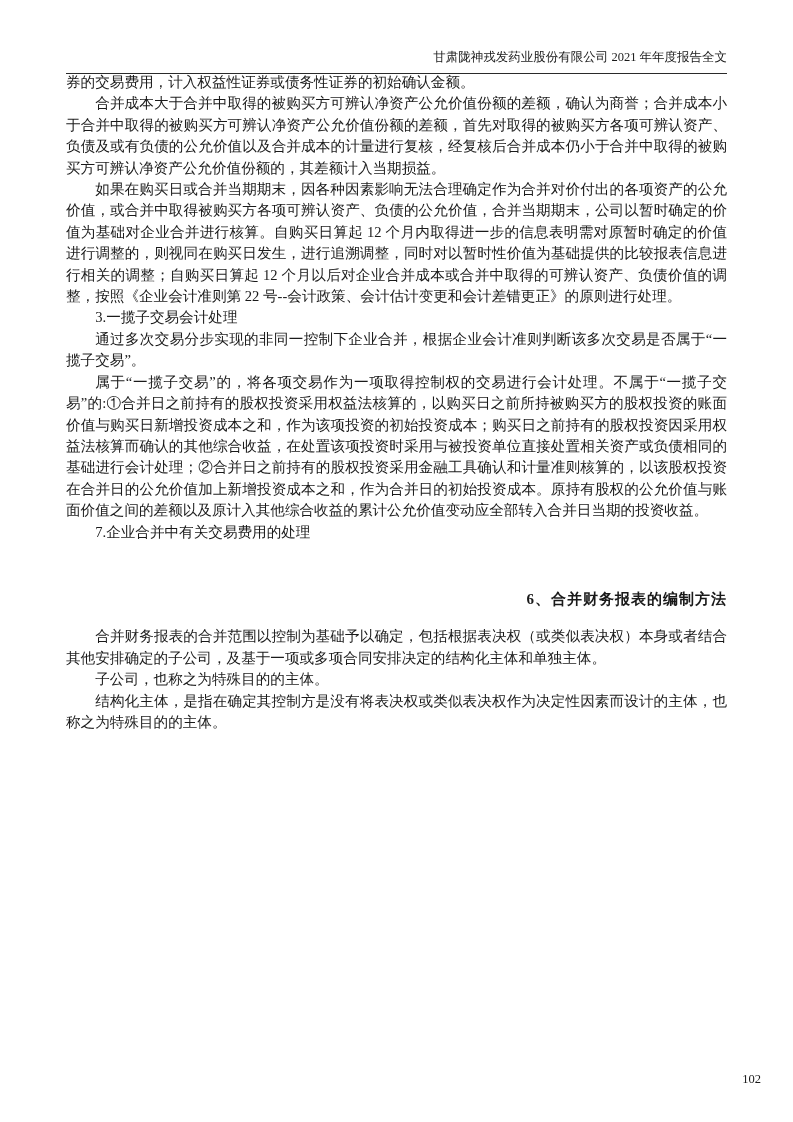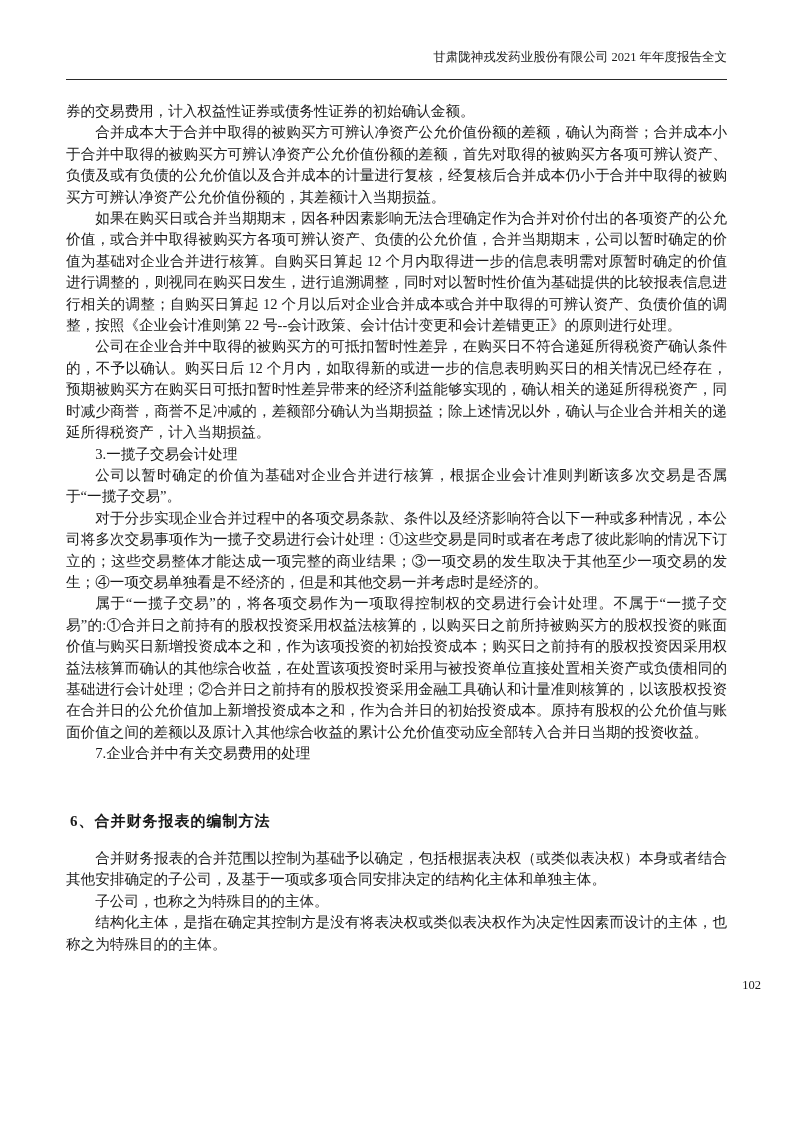--- a/index.html
+++ b/index.html
@@ -18,74 +18,72 @@
     box-sizing: border-box;
   }
   .header {
     position: absolute;
     left: 66px;
     width: 661px;
     top: 48px;
     text-align: right;
     font-size: 12.5px;
     line-height: 19px;
-    padding-bottom: 12px;
+    padding-bottom: 6px;
     border-bottom: 1.5px solid #2a2a2a;
     white-space: nowrap;
   }
   .body-text {
     position: absolute;
     left: 66px;
     width: 661px;
-    top: 101px;
+    top: 72px;
     font-size: 14.6px;
     line-height: 21.4px;
     text-align: justify;
     text-justify: inter-ideograph;
   }
   .body-text p {
     margin: 0;
     text-indent: 2em;
   }
   .body-text p.cont {
     text-indent: 0;
   }
   .section-heading {
     font-size: 15px;
     font-weight: bold;
-    margin: 46px 0 16px 4px;
+    margin: 46px 0 16px 16px;
     text-indent: 0;
-    text-align: left;
+    text-align: right;
     letter-spacing: 1px;
   }
   .page-number {
     position: absolute;
     right: 32px;
-    top: 978px;
+    top: 1072px;
     font-size: 12.5px;
     color: #1a1a1a;
   }
 </style>
 </head>
 <body>
 
 <div class="page">
 
   <div class="header">
     <span>甘肃陇神戎发药业股份有限公司 2021 年年度报告全文</span>
   </div>
 
   <div class="body-text">
     <p class="cont">券的交易费用，计入权益性证券或债务性证券的初始确认金额。</p>
     <p>合并成本大于合并中取得的被购买方可辨认净资产公允价值份额的差额，确认为商誉；合并成本小于合并中取得的被购买方可辨认净资产公允价值份额的差额，首先对取得的被购买方各项可辨认资产、负债及或有负债的公允价值以及合并成本的计量进行复核，经复核后合并成本仍小于合并中取得的被购买方可辨认净资产公允价值份额的，其差额计入当期损益。</p>
     <p>如果在购买日或合并当期期末，因各种因素影响无法合理确定作为合并对价付出的各项资产的公允价值，或合并中取得被购买方各项可辨认资产、负债的公允价值，合并当期期末，公司以暂时确定的价值为基础对企业合并进行核算。自购买日算起 12 个月内取得进一步的信息表明需对原暂时确定的价值进行调整的，则视同在购买日发生，进行追溯调整，同时对以暂时性价值为基础提供的比较报表信息进行相关的调整；自购买日算起 12 个月以后对企业合并成本或合并中取得的可辨认资产、负债价值的调整，按照《企业会计准则第 22 号--会计政策、会计估计变更和会计差错更正》的原则进行处理。</p>
-    <p>公司在企业合并中取得的被购买方的可抵扣暂时性差异，在购买日不符合递延所得税资产确认条件的，不予以确认。购买日后 12 个月内，如取得新的或进一步的信息表明购买日的相关情况已经存在，预期被购买方在购买日可抵扣暂时性差异带来的经济利益能够实现的，确认相关的递延所得税资产，同时减少商誉，商誉不足冲减的，差额部分确认为当期损益；除上述情况以外，确认与企业合并相关的递延所得税资产，计入当期损益。</p>
     <p>3.一揽子交易会计处理</p>
-    <p>公司以暂时确定的价值为基础对企业合并进行核算，根据企业会计准则判断该多次交易是否属于“一揽子交易”。</p>
-    <p>对于分步实现企业合并过程中的各项交易条款、条件以及经济影响符合以下一种或多种情况，本公司将多次交易事项作为一揽子交易进行会计处理：①这些交易是同时或者在考虑了彼此影响的情况下订立的；这些交易整体才能达成一项完整的商业结果；③一项交易的发生取决于其他至少一项交易的发生；④一项交易单独看是不经济的，但是和其他交易一并考虑时是经济的。</p>
+    <p>通过多次交易分步实现的非同一控制下企业合并，根据企业会计准则判断该多次交易是否属于“一揽子交易”。</p>
     <p>属于“一揽子交易”的，将各项交易作为一项取得控制权的交易进行会计处理。不属于“一揽子交易”的:①合并日之前持有的股权投资采用权益法核算的，以购买日之前所持被购买方的股权投资的账面价值与购买日新增投资成本之和，作为该项投资的初始投资成本；购买日之前持有的股权投资因采用权益法核算而确认的其他综合收益，在处置该项投资时采用与被投资单位直接处置相关资产或负债相同的基础进行会计处理；②合并日之前持有的股权投资采用金融工具确认和计量准则核算的，以该股权投资在合并日的公允价值加上新增投资成本之和，作为合并日的初始投资成本。原持有股权的公允价值与账面价值之间的差额以及原计入其他综合收益的累计公允价值变动应全部转入合并日当期的投资收益。</p>
     <p>7.企业合并中有关交易费用的处理</p>
     <h2 class="section-heading">6、合并财务报表的编制方法</h2>
     <p>合并财务报表的合并范围以控制为基础予以确定，包括根据表决权（或类似表决权）本身或者结合其他安排确定的子公司，及基于一项或多项合同安排决定的结构化主体和单独主体。</p>
     <p>子公司，也称之为特殊目的的主体。</p>
     <p>结构化主体，是指在确定其控制方是没有将表决权或类似表决权作为决定性因素而设计的主体，也称之为特殊目的的主体。</p>
   </div>
 
   <div class="page-number">102</div>
 

